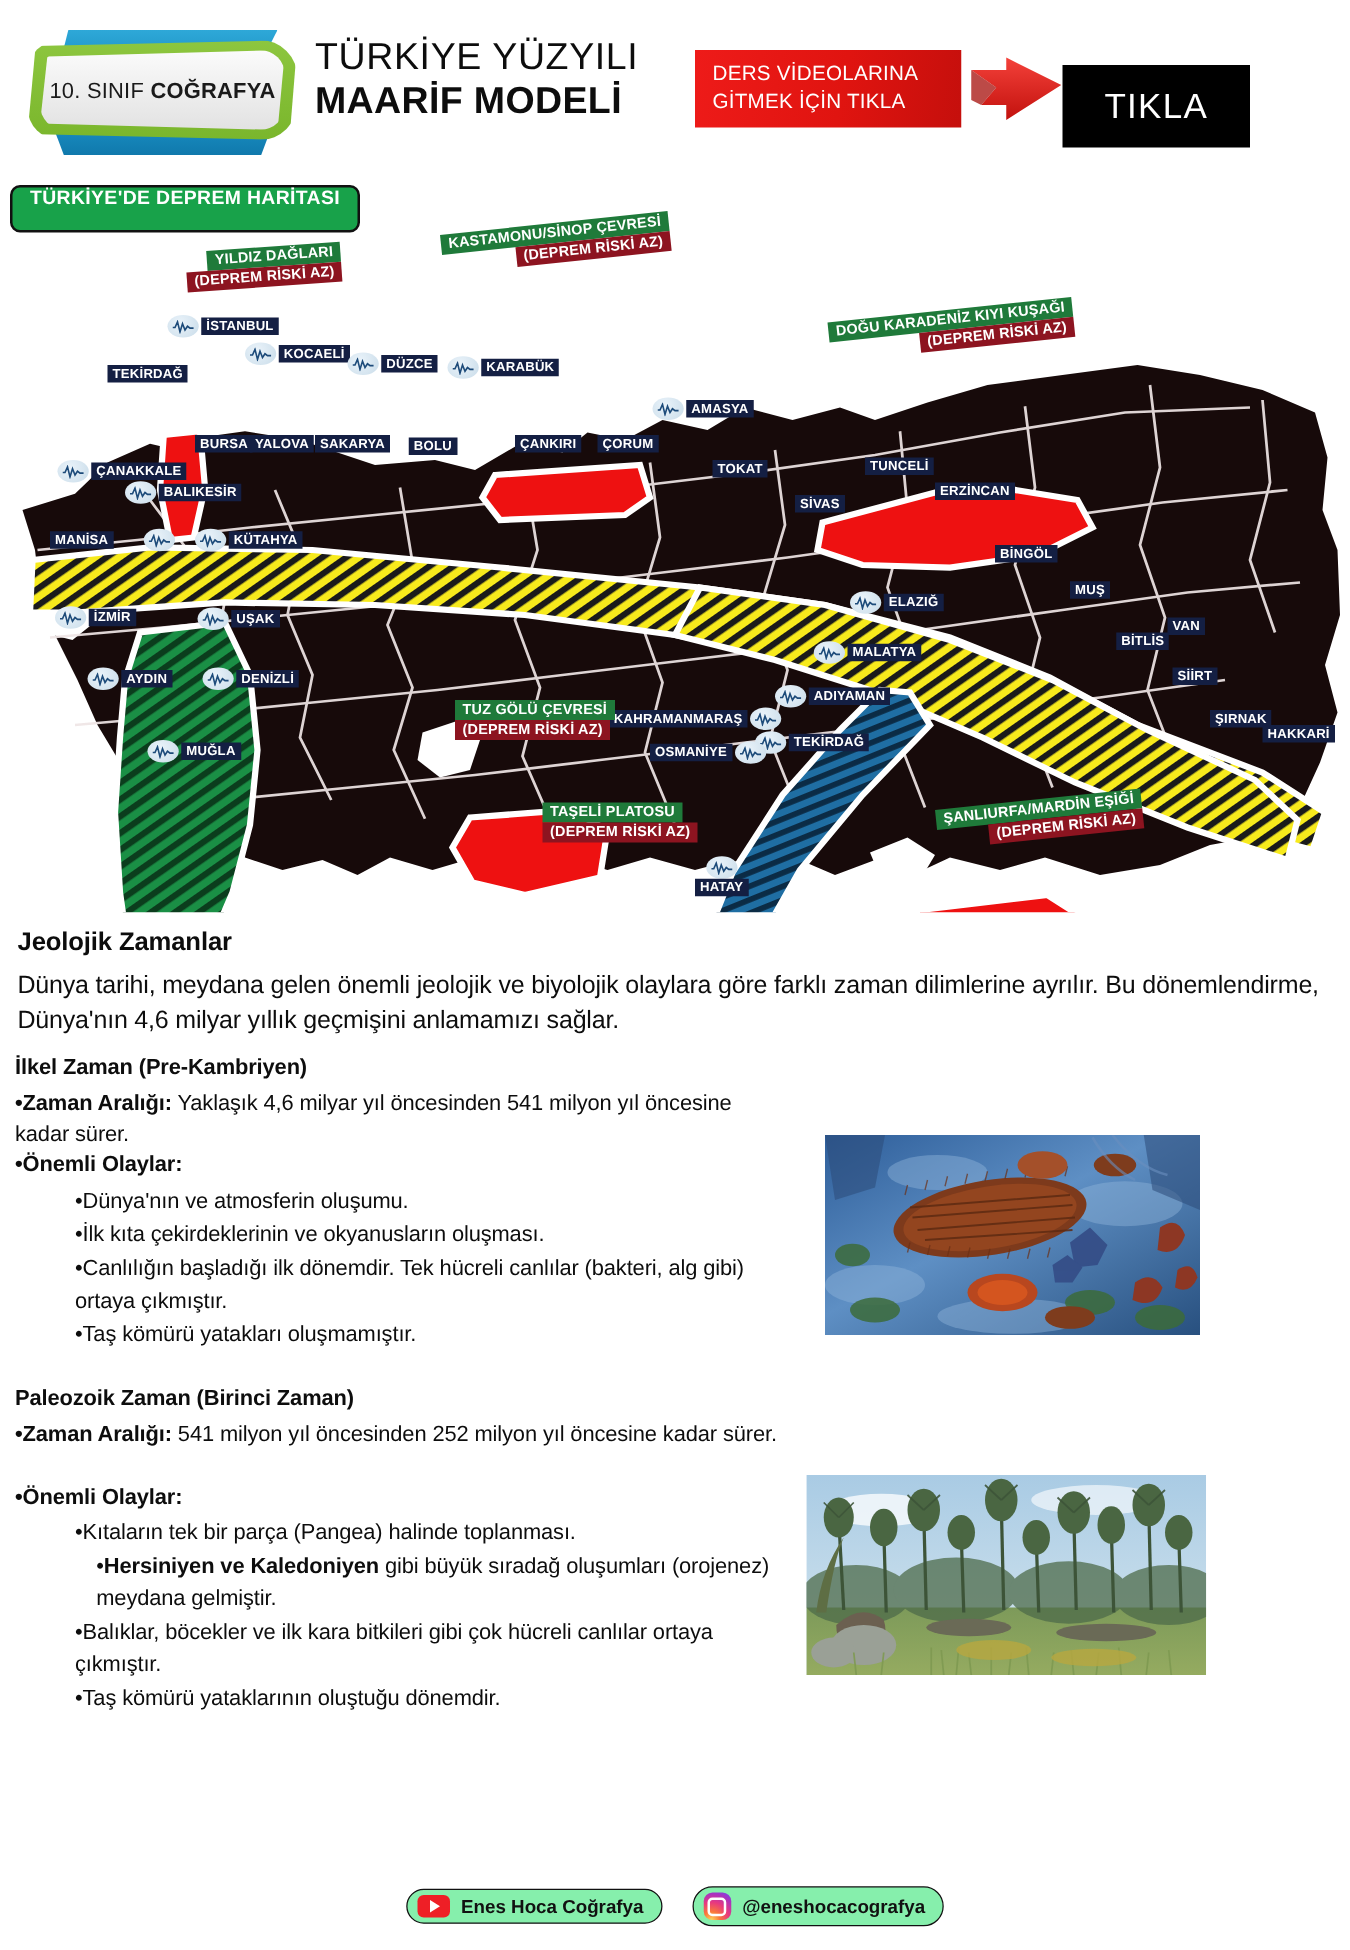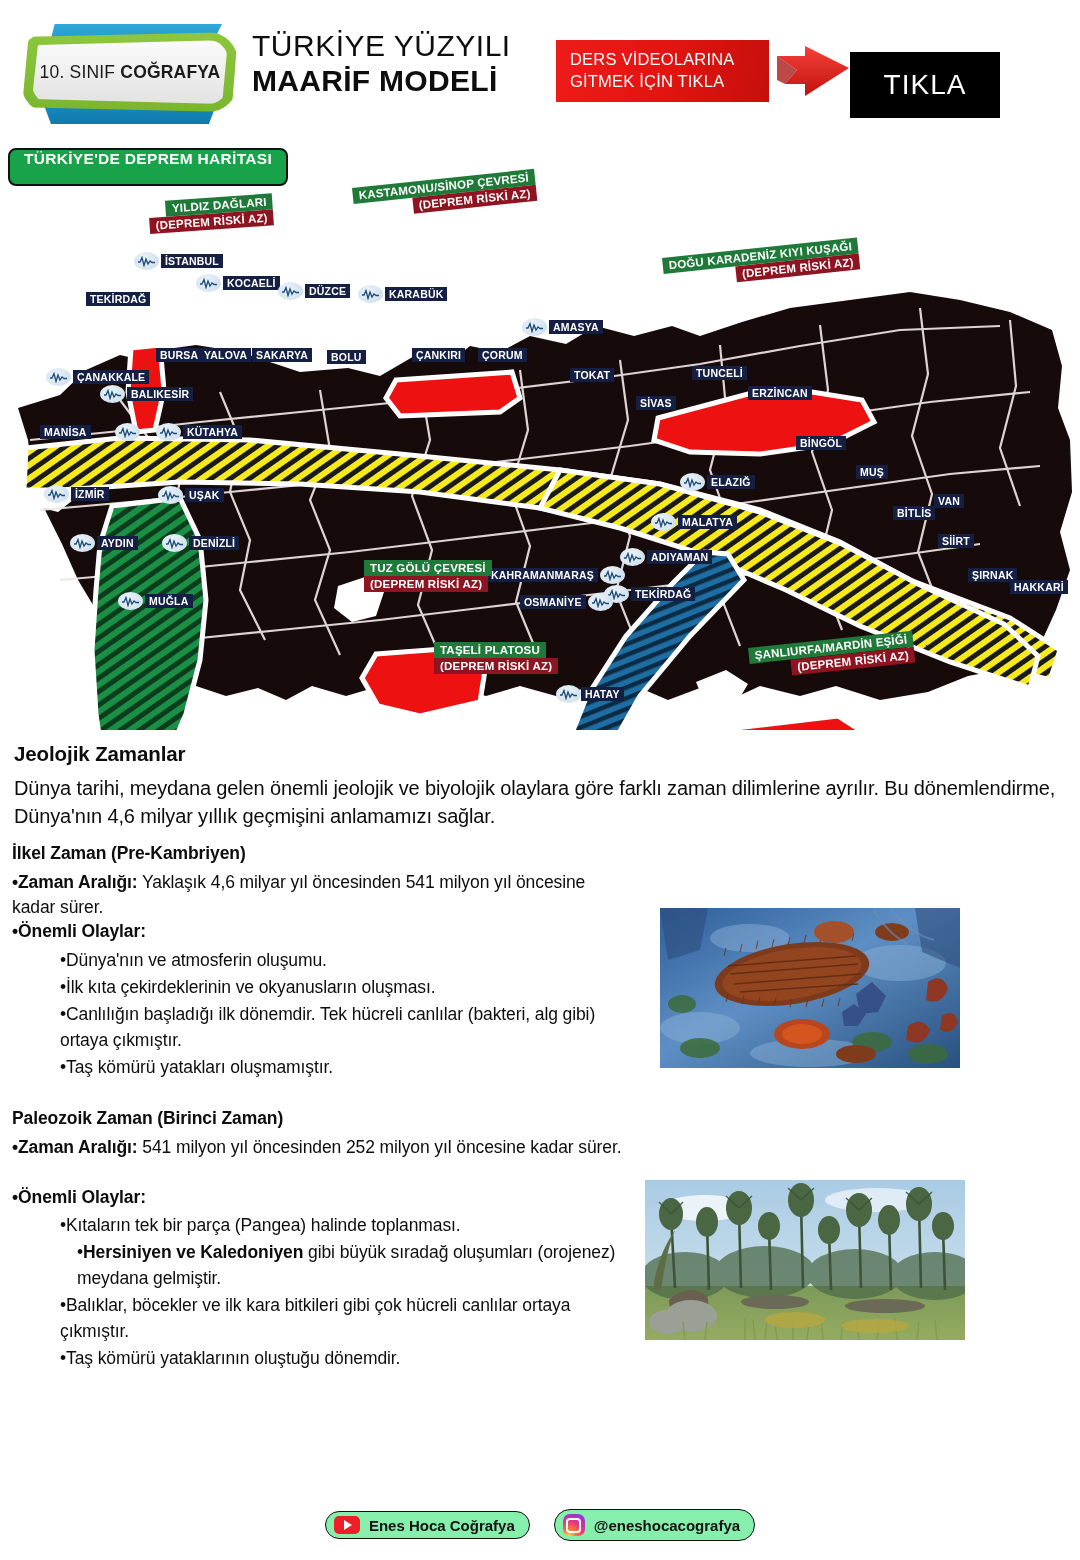--- a/index.html
+++ b/index.html
@@ -497,21 +497,21 @@
       </span>
   </div>
   <div class="city" style="left:520px;top:453px;">
     <span class="cityname">OSMANİYE</span>
     <span class="quake">
         <svg width="17" height="11" viewBox="0 0 17 11">
           <polyline points="0,6 2,6 4,1.5 6,9.5 8,3 10,8 12,5 14,6.5 17,6.5" fill="none" stroke="#1d4b7a" stroke-width="1.3"></polyline>
         </svg>
       </span>
   </div>
-  <div class="city" style="left:556px;top:545px;flex-direction:row;gap:0;">
+  <div class="city" style="left:556px;top:545px;flex-direction:column;gap:0;">
     <span class="quake">
         <svg width="17" height="11" viewBox="0 0 17 11">
           <polyline points="0,6 2,6 4,1.5 6,9.5 8,3 10,8 12,5 14,6.5 17,6.5" fill="none" stroke="#1d4b7a" stroke-width="1.3"></polyline>
         </svg>
       </span>
     <span class="cityname">HATAY</span>
   </div>
 
 </div>
 

